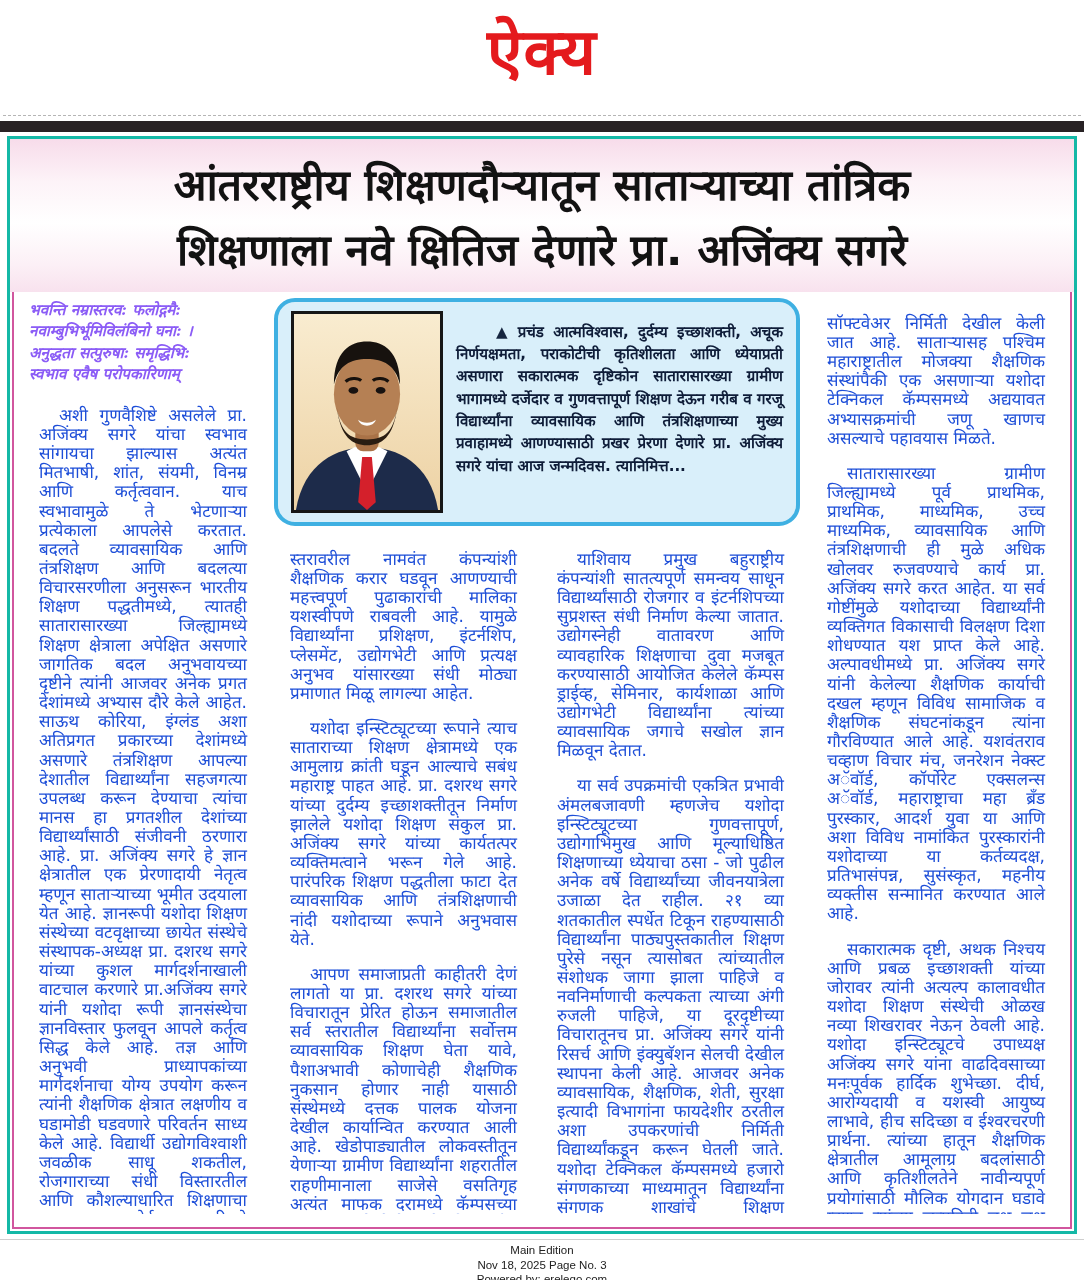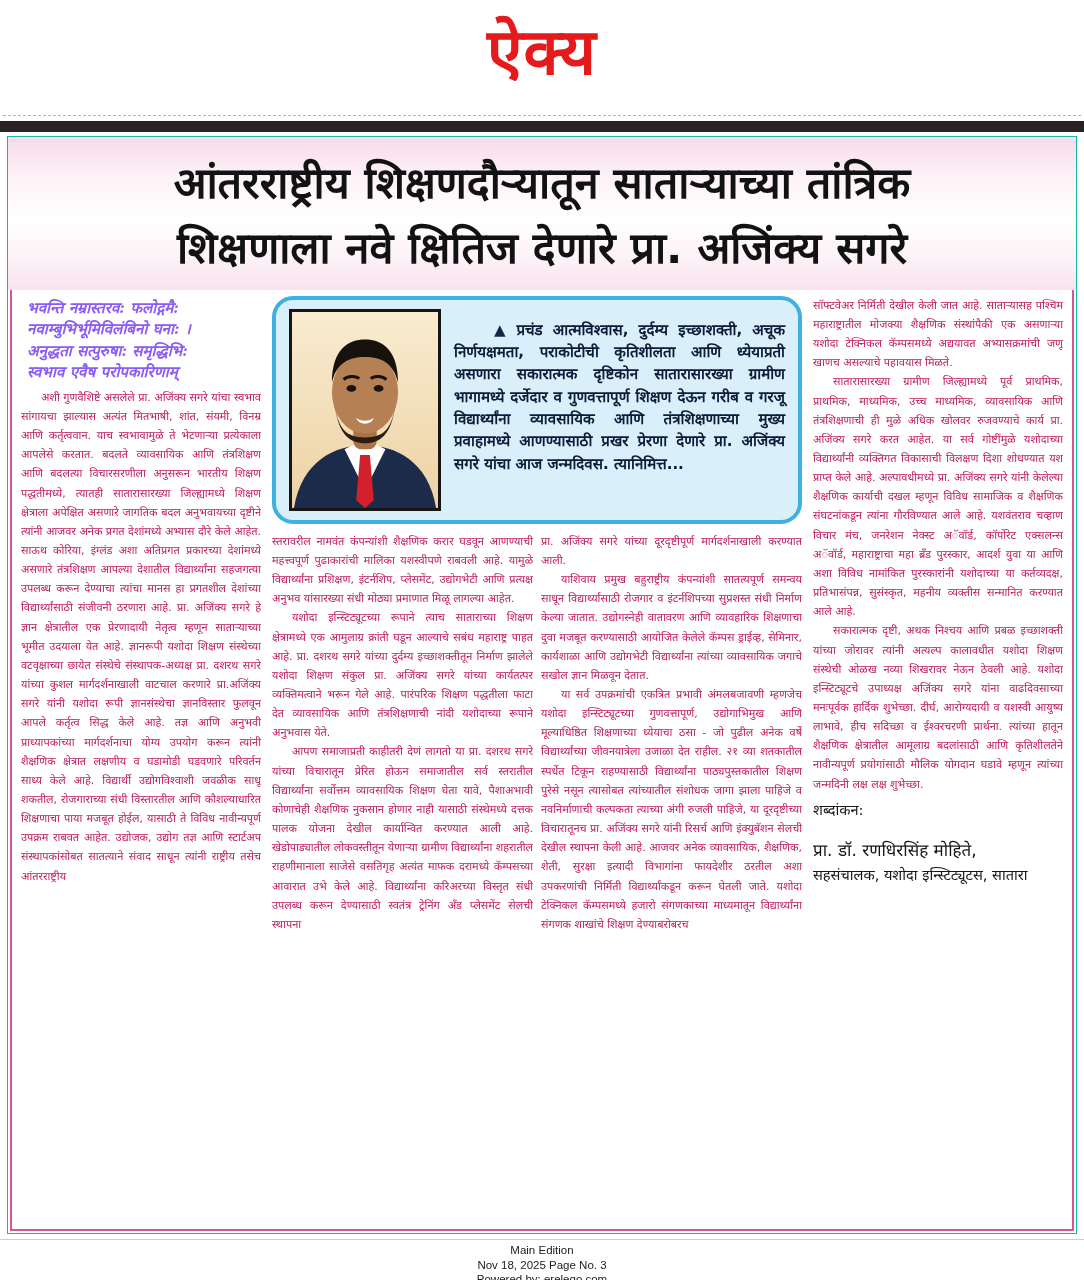--- a/index.html
+++ b/index.html
@@ -11,43 +11,43 @@
   .masthead { text-align:center; height:104px; padding-top:4px; }
   .masthead .logo {
     display:inline-block; font-size:64px; font-weight:bold; line-height:96px;
     color:#e41a1d; font-family:"DejaVu Sans", sans-serif; letter-spacing:1px;
   }
   .tick-line { margin:0 3px; border-bottom:1px dashed #b5b5b5; height:12px; }
   .black-bar { height:11px; background:#282224; margin-top:5px; }
 
   .article {
     margin:4px 7px 0; height:1098px; background:#fff; overflow:hidden;
-    border:1px solid #14b8a6;
+    border:3px solid #14b8a6;
     box-shadow: inset 0 0 0 2px #ffffff, inset 0 0 0 4px #d1569e;
   }
   .headline {
     text-align:center; padding:14px 10px 8px; font-weight:bold; color:#121212;
     background:linear-gradient(180deg,#f7dcea 0%,#fdf3f8 28%,#ffffff 55%,#fcf0f6 82%,#f8e2ee 100%);
     font-size:43px; line-height:1.52; font-family:"DejaVu Sans", sans-serif;
   }
   .body-cols { display:flex; gap:11px; padding:6px 13px 0; height:calc(100% - 170px); }
   .colA { width:240px; flex:none; }
   .mid   { flex:1; display:flex; flex-direction:column; min-width:0; }
   .mid-cols { display:flex; gap:8px; flex:1; margin-top:8px; overflow:hidden; }
   .colB,.colC { flex:1; min-width:0; overflow:hidden; }
   .colD { width:250px; flex:none; overflow:hidden; }
   .colA { overflow:hidden; }
 
   .verse {
     font-family:"DejaVu Serif", serif; font-style:italic; font-weight:bold;
     font-size:15.2px; line-height:21.5px; color:#8b5cf6; padding:2px 0 4px 6px;
   }
   p.art {
-    font-size:11px; line-height:19.15px; text-align:justify; color:#be185d;
-    text-indent:20px; margin:0; font-family:"DejaVu Sans", sans-serif;
+    font-size:17px; line-height:19.15px; text-align:justify; color:#1d4ed8;
+    text-indent:20px; margin:16px; font-family:"DejaVu Sans", sans-serif;
   }
   p.art.cont { text-indent:0; }
 
   .photo-box {
     flex:none; height:228px; border:4px solid #3fb0e2; border-radius:21px;
     background:#d9effa; padding:9px 13px; display:flex; gap:13px;
   }
   .photo { width:152px; height:100%; border:3px solid #161616; flex:none; background:#f6e7c8; }
   .photo svg { display:block; width:100%; height:100%; }
   .caption {
@@ -123,21 +123,20 @@
           <span class="tri">▲</span><span>प्रचंड आत्मविश्वास, दुर्दम्य इच्छाशक्ती, अचूक निर्णयक्षमता, पराकोटीची कृतिशीलता आणि ध्येयाप्रती असणारा सकारात्मक दृष्टिकोन सातारासारख्या ग्रामीण भागामध्ये दर्जेदार व गुणवत्तापूर्ण शिक्षण देऊन गरीब व गरजू विद्यार्थ्यांना व्यावसायिक आणि तंत्रशिक्षणाच्या मुख्य प्रवाहामध्ये आणण्यासाठी प्रखर प्रेरणा देणारे प्रा. अजिंक्य सगरे यांचा आज जन्मदिवस. त्यानिमित्त...</span>
         </div>
       </div>
       <div class="mid-cols">
         <div class="colB">
             <p class="art cont">स्तरावरील नामवंत कंपन्यांशी शैक्षणिक करार घडवून आणण्याची महत्त्वपूर्ण पुढाकारांची मालिका यशस्वीपणे राबवली आहे. यामुळे विद्यार्थ्यांना प्रशिक्षण, इंटर्नशिप, प्लेसमेंट, उद्योगभेटी आणि प्रत्यक्ष अनुभव यांसारख्या संधी मोठ्या प्रमाणात मिळू लागल्या आहेत.</p>
             <p class="art">यशोदा इन्स्टिट्यूटच्या रूपाने त्याच साताराच्या शिक्षण क्षेत्रामध्ये एक आमुलाग्र क्रांती घडून आल्याचे सबंध महाराष्ट्र पाहत आहे. प्रा. दशरथ सगरे यांच्या दुर्दम्य इच्छाशक्तीतून निर्माण झालेले यशोदा शिक्षण संकुल प्रा. अजिंक्य सगरे यांच्या कार्यतत्पर व्यक्तिमत्वाने भरून गेले आहे. पारंपरिक शिक्षण पद्धतीला फाटा देत व्यावसायिक आणि तंत्रशिक्षणाची नांदी यशोदाच्या रूपाने अनुभवास येते.</p>
             <p class="art">आपण समाजाप्रती काहीतरी देणं लागतो या प्रा. दशरथ सगरे यांच्या विचारातून प्रेरित होऊन समाजातील सर्व स्तरातील विद्यार्थ्यांना सर्वोत्तम व्यावसायिक शिक्षण घेता यावे, पैशाअभावी कोणाचेही शैक्षणिक नुकसान होणार नाही यासाठी संस्थेमध्ये दत्तक पालक योजना देखील कार्यान्वित करण्यात आली आहे. खेडोपाड्यातील लोकवस्तीतून येणाऱ्या ग्रामीण विद्यार्थ्यांना शहरातील राहणीमानाला साजेसे वसतिगृह अत्यंत माफक दरामध्ये कॅम्पसच्या आवारात उभे केले आहे. विद्यार्थ्यांना करिअरच्या विस्तृत संधी उपलब्ध करून देण्यासाठी स्वतंत्र ट्रेनिंग अँड प्लेसमेंट सेलची स्थापना</p>
           </div>
         <div class="colC">
-            <p class="art cont">प्रा. अजिंक्य सगरे यांच्या दूरदृष्टीपूर्ण मार्गदर्शनाखाली करण्यात आली.</p>
             <p class="art">याशिवाय प्रमुख बहुराष्ट्रीय कंपन्यांशी सातत्यपूर्ण समन्वय साधून विद्यार्थ्यांसाठी रोजगार व इंटर्नशिपच्या सुप्रशस्त संधी निर्माण केल्या जातात. उद्योगस्नेही वातावरण आणि व्यावहारिक शिक्षणाचा दुवा मजबूत करण्यासाठी आयोजित केलेले कॅम्पस ड्राईव्ह, सेमिनार, कार्यशाळा आणि उद्योगभेटी विद्यार्थ्यांना त्यांच्या व्यावसायिक जगाचे सखोल ज्ञान मिळवून देतात.</p>
             <p class="art">या सर्व उपक्रमांची एकत्रित प्रभावी अंमलबजावणी म्हणजेच यशोदा इन्स्टिट्यूटच्या गुणवत्तापूर्ण, उद्योगाभिमुख आणि मूल्याधिष्ठित शिक्षणाच्या ध्येयाचा ठसा - जो पुढील अनेक वर्षे विद्यार्थ्यांच्या जीवनयात्रेला उजाळा देत राहील. २१ व्या शतकातील स्पर्धेत टिकून राहण्यासाठी विद्यार्थ्यांना पाठ्यपुस्तकातील शिक्षण पुरेसे नसून त्यासोबत त्यांच्यातील संशोधक जागा झाला पाहिजे व नवनिर्माणाची कल्पकता त्याच्या अंगी रुजली पाहिजे, या दूरदृष्टीच्या विचारातूनच प्रा. अजिंक्य सगरे यांनी रिसर्च आणि इंक्युबॅशन सेलची देखील स्थापना केली आहे. आजवर अनेक व्यावसायिक, शैक्षणिक, शेती, सुरक्षा इत्यादी विभागांना फायदेशीर ठरतील अशा उपकरणांची निर्मिती विद्यार्थ्यांकडून करून घेतली जाते. यशोदा टेक्निकल कॅम्पसमध्ये हजारो संगणकाच्या माध्यमातून विद्यार्थ्यांना संगणक शाखांचे शिक्षण देण्याबरोबरच</p>
           </div>
       </div>
     </div>
 
     <div class="colD">
       <div>
           <p class="art cont">सॉफ्टवेअर निर्मिती देखील केली जात आहे. साताऱ्यासह पश्चिम महाराष्ट्रातील मोजक्या शैक्षणिक संस्थांपैकी एक असणाऱ्या यशोदा टेक्निकल कॅम्पसमध्ये अद्ययावत अभ्यासक्रमांची जणू खाणच असल्याचे पहावयास मिळते.</p>
           <p class="art">सातारासारख्या ग्रामीण जिल्ह्यामध्ये पूर्व प्राथमिक, प्राथमिक, माध्यमिक, उच्च माध्यमिक, व्यावसायिक आणि तंत्रशिक्षणाची ही मुळे अधिक खोलवर रुजवण्याचे कार्य प्रा. अजिंक्य सगरे करत आहेत. या सर्व गोष्टींमुळे यशोदाच्या विद्यार्थ्यांनी व्यक्तिगत विकासाची विलक्षण दिशा शोधण्यात यश प्राप्त केले आहे. अल्पावधीमध्ये प्रा. अजिंक्य सगरे यांनी केलेल्या शैक्षणिक कार्याची दखल म्हणून विविध सामाजिक व शैक्षणिक संघटनांकडून त्यांना गौरविण्यात आले आहे. यशवंतराव चव्हाण विचार मंच, जनरेशन नेक्स्ट अॅवॉर्ड, कॉर्पोरेट एक्सलन्स अॅवॉर्ड, महाराष्ट्राचा महा ब्रँड पुरस्कार, आदर्श युवा या आणि अशा विविध नामांकित पुरस्कारांनी यशोदाच्या या कर्तव्यदक्ष, प्रतिभासंपन्न, सुसंस्कृत, महनीय व्यक्तीस सन्मानित करण्यात आले आहे.</p>

